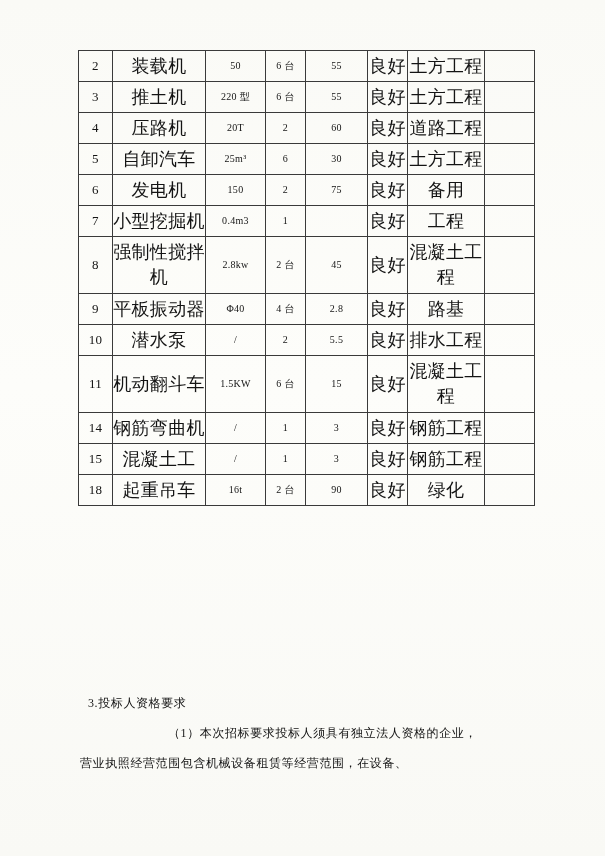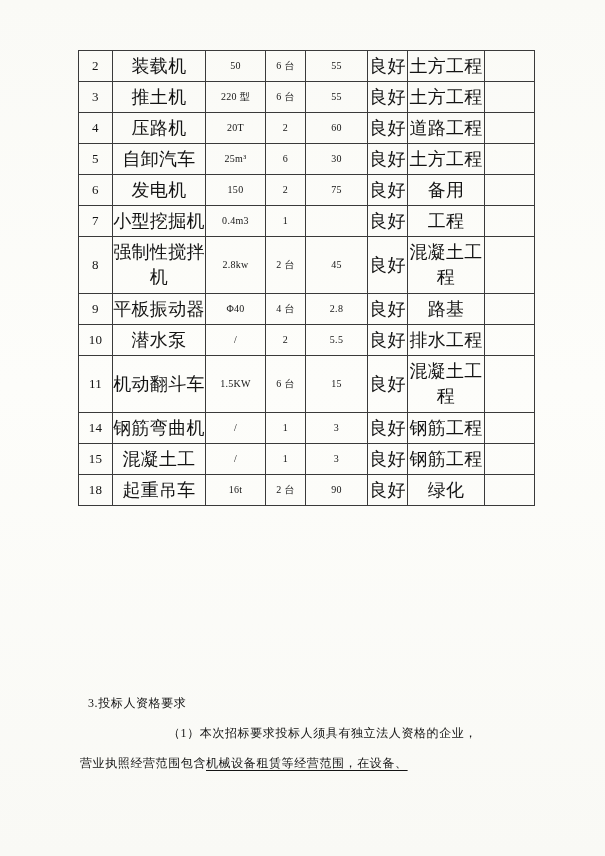--- a/index.html
+++ b/index.html
@@ -93,21 +93,20 @@
   #para-1-line1 {
     left: 128px;
     top: 724px;
     margin-left: 40px;
   }
   #para-1-line2 {
     left: 80px;
     top: 754px;
   }
   .ul-seg {
-    text-decoration: underline;
     text-underline-offset: 3px;
     text-decoration-thickness: 1px;
     text-align: right;
   }
 </style>
 </head>
 <body>
 
 <div id="page">
   <div id="page-inner">

